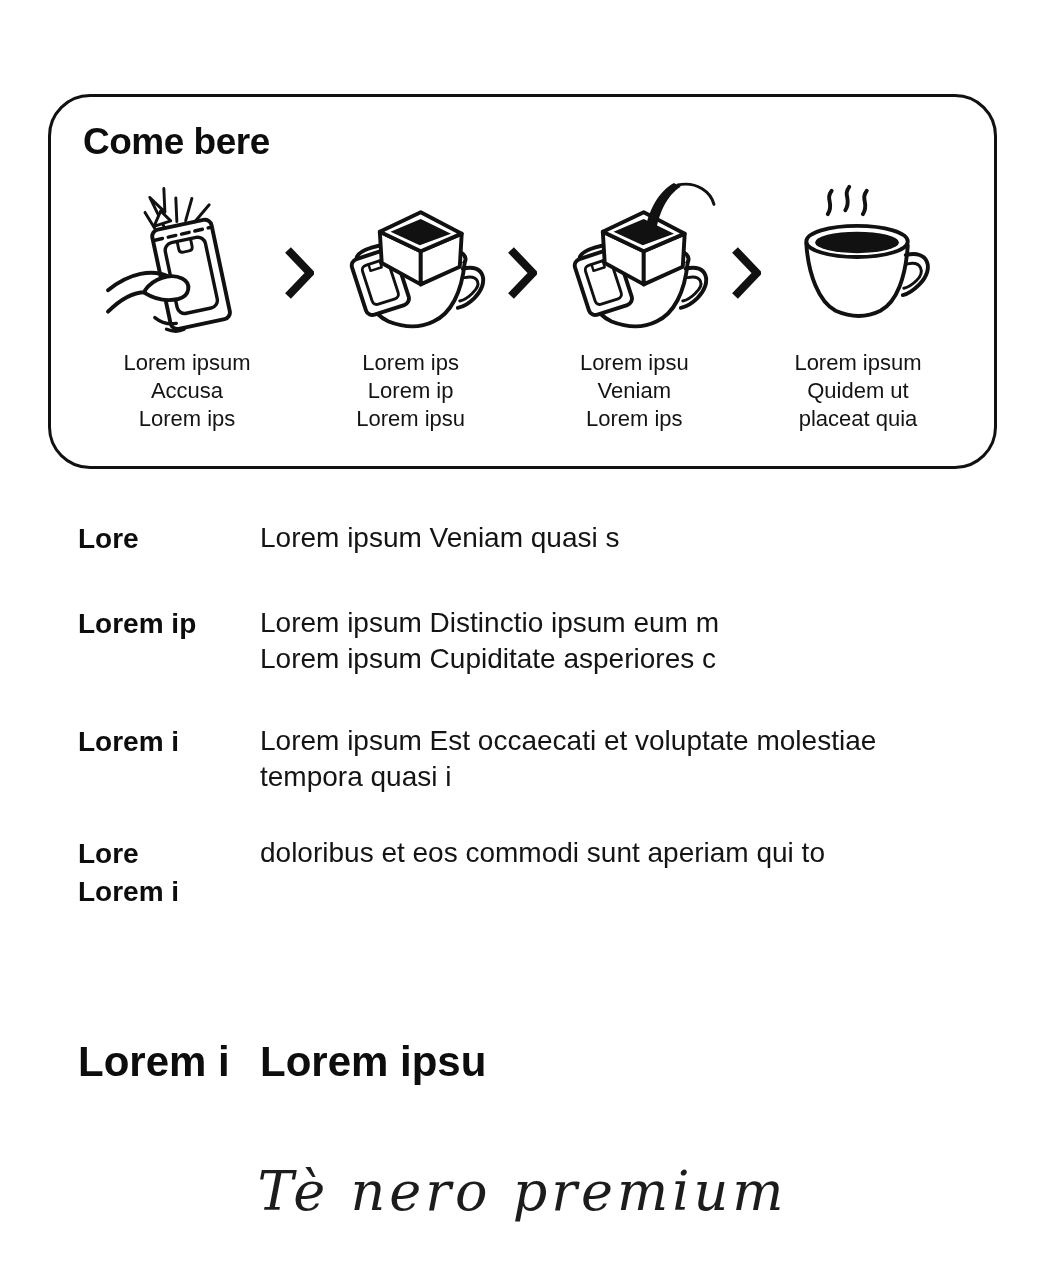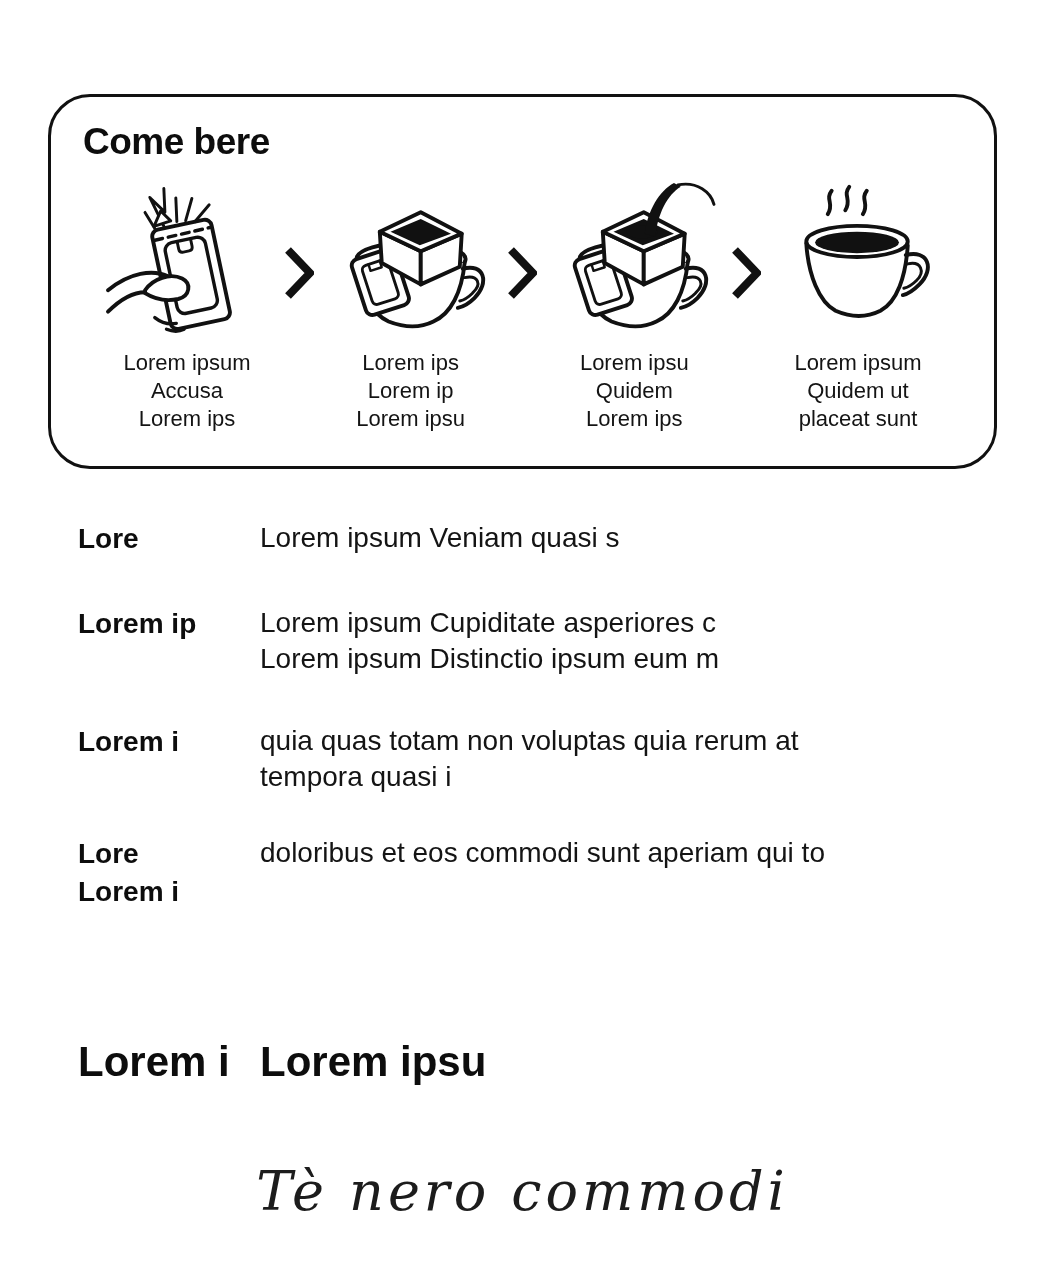--- a/index.html
+++ b/index.html
@@ -202,21 +202,21 @@
               <polygon points="53,52 95,32 137,54 95,72" fill="#fff" stroke-width="4"></polygon>
               <polygon points="64,52 95,39 126,54 94,66" fill="#111" stroke="none"></polygon>
               <ellipse cx="93" cy="52" rx="16" ry="7" fill="#111" stroke="none"></ellipse>
               <path d="M126,2 C111,10 99,30 96,54 L107,57 C109,35 119,14 133,6 Z" fill="#111" stroke="none"></path>
               <path d="M130,4 C150,0 164,12 167,24" fill="none" stroke-width="3"></path>
             </g>
           </svg>
         </div>
         <div class="step-caption">
           <div>Lorem ipsu</div>
-          <div>Quidem</div>
+          <div>Veniam</div>
           <div>Lorem ips</div>
         </div>
       </div>
 
       <div class="sep">
         <svg width="30" height="58" viewBox="0 0 30 58">
           <path d="M4 6 L26 29 L4 52" fill="none" stroke="#111" stroke-width="8"></path>
         </svg>
       </div>
 
@@ -229,21 +229,21 @@
               <ellipse cx="84" cy="63" rx="43" ry="11" fill="#111" stroke="none"></ellipse>
               <path d="M32,64 C34,96 45,124 62,133 C78,140 94,140 108,133 C125,124 134,98 136,66" stroke-width="4"></path>
               <path d="M134,76 C157,70 164,90 148,106 C142,112 136,116 131,117" stroke-width="4"></path>
               <path d="M136,85 C150,82 154,93 145,102 C141,106 136,109 132,110" stroke-width="3"></path>
             </g>
           </svg>
         </div>
         <div class="step-caption">
           <div>Lorem ipsum</div>
           <div>Quidem ut</div>
-          <div>placeat sunt</div>
+          <div>placeat quia</div>
         </div>
       </div>
 
     </div>
   </div>
 
   <div class="details">
 
     <div class="det-row r1">
       <div class="det-label">
@@ -252,31 +252,31 @@
       <div class="det-value">
         <div>Lorem ipsum Veniam quasi s</div>
       </div>
     </div>
 
     <div class="det-row r2">
       <div class="det-label">
         <div>Lorem ip</div>
       </div>
       <div class="det-value">
+        <div>Lorem ipsum Distinctio ipsum eum m</div>
         <div>Lorem ipsum Cupiditate asperiores c</div>
-        <div>Lorem ipsum Distinctio ipsum eum m</div>
       </div>
     </div>
 
     <div class="det-row r3">
       <div class="det-label">
         <div>Lorem i</div>
       </div>
       <div class="det-value">
-        <div>quia quas totam non voluptas quia rerum at</div>
+        <div>Lorem ipsum Est occaecati et voluptate molestiae</div>
         <div>tempora quasi i</div>
       </div>
     </div>
 
     <div class="det-row r4">
       <div class="det-label">
         <div>Lore</div>
         <div>Lorem i</div>
       </div>
       <div class="det-value">
@@ -284,15 +284,15 @@
       </div>
     </div>
 
   </div>
 
   <div class="footer-heading">
     <div>Lorem i</div>
     <div>Lorem ipsu</div>
   </div>
 
-  <div class="signature">Tè nero commodi</div>
+  <div class="signature">Tè nero premium</div>
 
 </div>
 
 </body></html>

